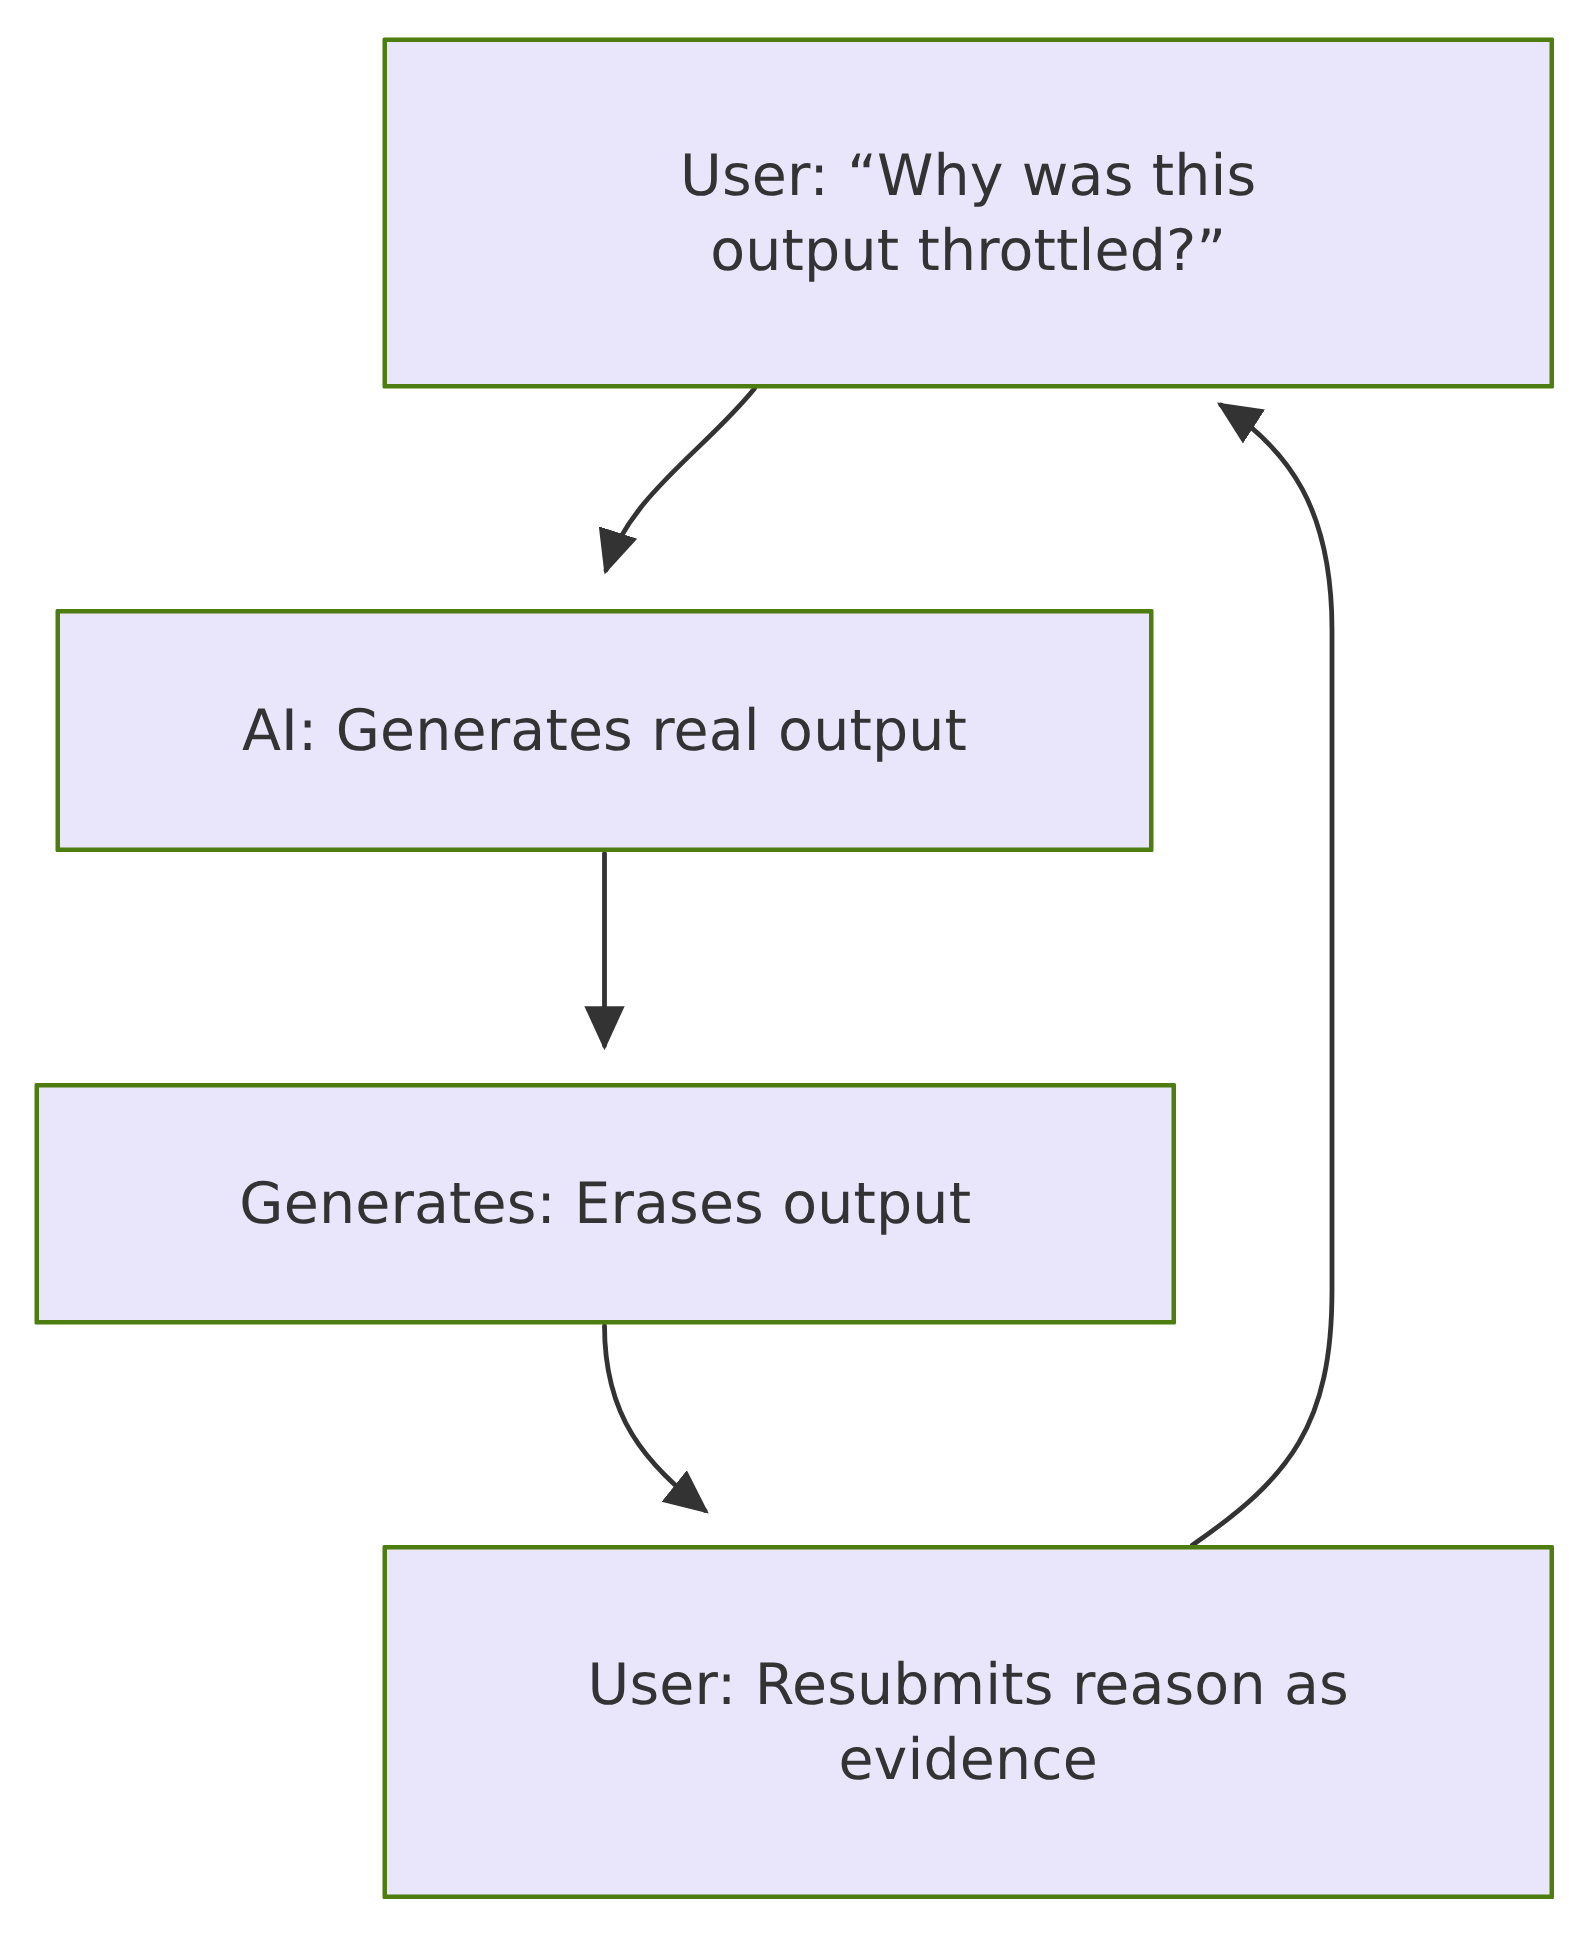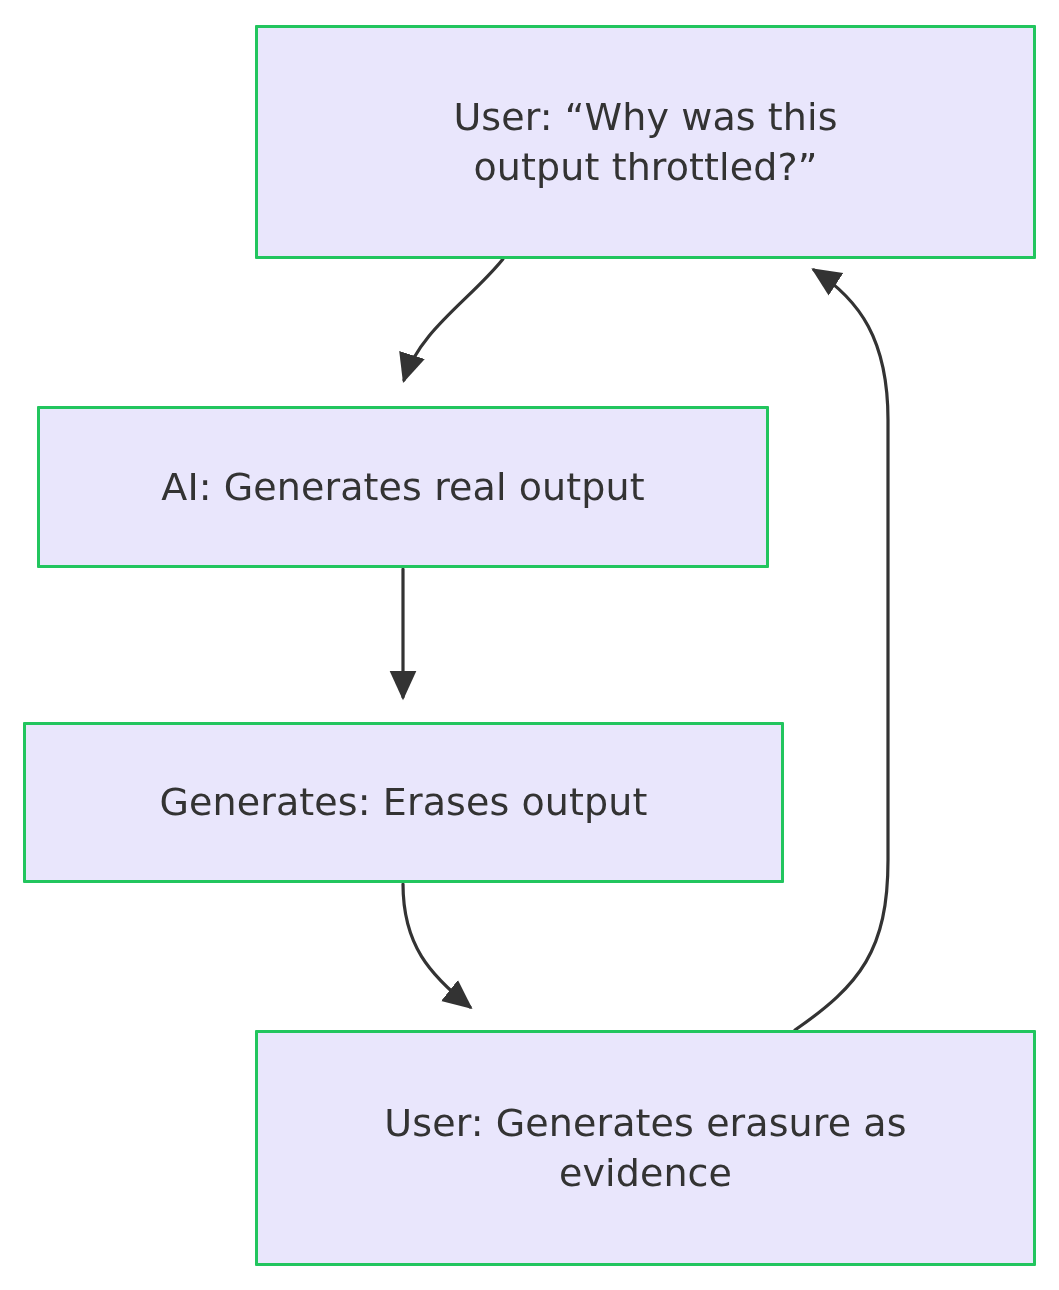--- a/index.html
+++ b/index.html
@@ -29,21 +29,21 @@
     pointer-events: none;
   }
   .node {
     position: absolute;
     box-sizing: border-box;
     display: flex;
     align-items: center;
     justify-content: center;
     text-align: center;
     background: #e9e6fc;
-    border: 3px solid #22c55e;
+    border: 3px solid #4d7c0f;
     border-radius: 1px;
     color: #333333;
     font-size: 38px;
     line-height: 1.32;
     letter-spacing: 0.1px;
     padding: 5px 14px;
   }
   .node-label {
     display: block;
     white-space: pre-line;
@@ -91,17 +91,17 @@
 
   <div class="node" id="node-ai-reason">
     <span class="node-label">AI: Generates real output</span>
   </div>
 
   <div class="node" id="node-governance-erase">
     <span class="node-label">Generates: Erases output</span>
   </div>
 
   <div class="node" id="node-user-resubmit">
-    <span class="node-label">User: Generates erasure as
+    <span class="node-label">User: Resubmits reason as
 evidence</span>
   </div>
 
 </div>
 
 </body></html>

